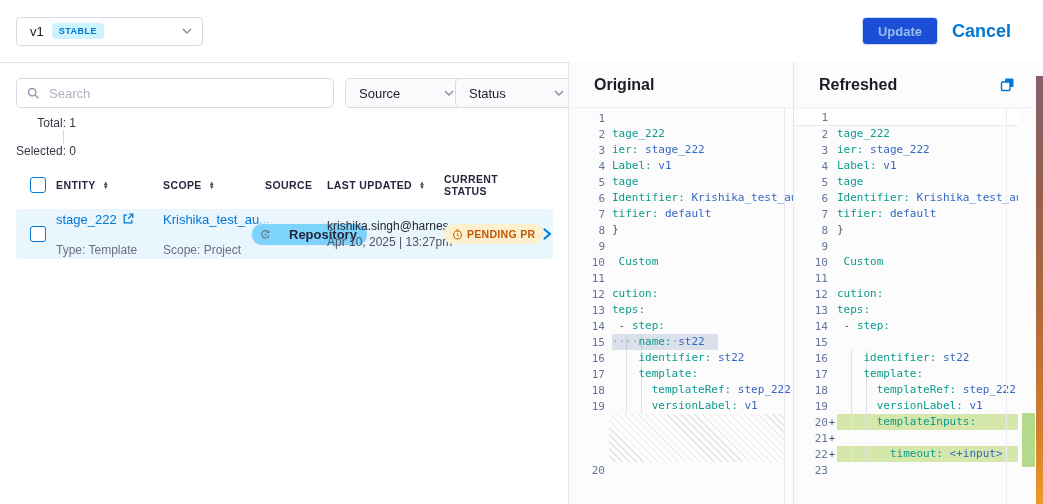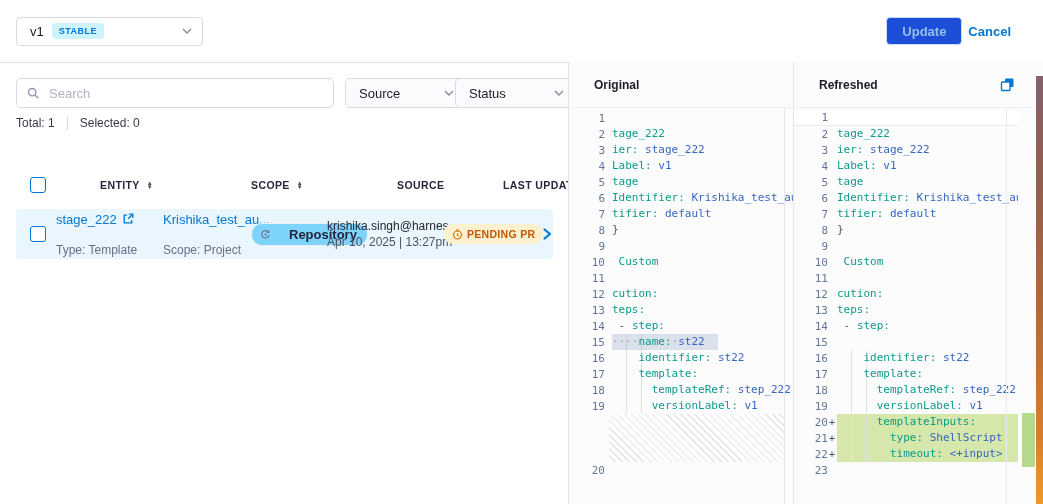--- a/index.html
+++ b/index.html
@@ -12,40 +12,40 @@
   .page-title{margin-left:24px;font-size:15px;font-weight:700;color:#121218;}
   .version-select{margin-left:16px;width:162px;height:27px;border:1px solid #d9dae5;border-radius:4px;
       display:flex;align-items:center;padding:0 10px 0 13px;background:#fff;cursor:pointer;}
   .version-value{font-size:13px;color:#1c1c28;}
   .badge-stable{margin-left:8px;background:#cdf4fe;color:#0278d5;font-size:9px;font-weight:700;
       letter-spacing:.5px;padding:3px 7px;border-radius:4px;}
   .version-caret{margin-left:auto;display:flex;}
   .topbar-spacer{flex:1;}
   .btn-update{height:28px;padding:0 15px;background:#1d4ed8;border:1px solid #c6ddf5;border-radius:4px;
       color:#94bfec;font-weight:700;font-size:13px;font-family:inherit;}
-  .btn-cancel{margin-left:0;margin-right:26px;background:none;border:none;color:#0278d5;
-      font-weight:700;font-size:13px;font-family:inherit;cursor:pointer;}
+  .btn-cancel{margin-left:8px;margin-right:26px;background:none;border:none;color:#0278d5;
+      font-weight:700;font-size:18px;font-family:inherit;cursor:pointer;}
 
   
   .left-region{position:absolute;left:0;top:63px;width:568px;bottom:0;background:#fff;}
   .search-box{position:absolute;left:16px;top:15px;width:316px;height:28px;border:1px solid #d9dae5;
       border-radius:5px;display:flex;align-items:center;background:#fff;}
   .search-box svg{margin:0 7px 0 10px;}
   .search-input{border:none;outline:none;flex:1;font-size:13px;font-family:inherit;color:#1c1c28;background:transparent;}
   .search-input::placeholder{color:#b0b1c3;}
   .filter-select{position:absolute;top:15px;height:28px;border:1px solid #d9dae5;border-radius:5px;background:#fbfbfd;
       display:flex;align-items:center;padding:0 10px 0 13px;font-size:13px;color:#1c1c28;cursor:pointer;}
   .filter-select .caret{margin-left:auto;display:flex;}
   #source-select{left:345px;width:95px;}
   #status-select{left:455px;width:95px;}
-  .totals{position:absolute;left:16px;top:53px;display:flex;align-items:flex-start;font-size:12px;color:#383946;}
+  .totals{position:absolute;left:16px;top:53px;display:flex;align-items:flex-end;font-size:12px;color:#383946;flex-direction:column;}
   .totals .vdiv{width:1px;height:14px;background:#d9dae5;margin:0 12px;}
 
   .grid-cols{display:grid;grid-template-columns:26px 107px 88px 76px 117px 93px 20px;align-items:center;}
-  .thead{position:absolute;left:30px;top:110px;width:523px;height:24px;gap:44px;}
+  .thead{position:absolute;left:30px;top:110px;width:523px;height:24px;}
   .th{font-size:10.5px;font-weight:700;color:#26273d;letter-spacing:.4px;display:flex;align-items:center;}
   .th-source{padding-left:14px;}
   .sort{display:inline-flex;flex-direction:column;margin-left:7px;line-height:4px;}
   .sort span{font-size:6px;color:#3e415b;}
   .checkbox{width:14px;height:14px;border:1.5px solid #0278d5;border-radius:3px;background:#fff;display:inline-block;}
 
   .trow{position:absolute;left:16px;top:146px;width:537px;height:50px;background:#e9f6fe;border-radius:4px;
       padding-left:14px;box-sizing:border-box;cursor:pointer;}
   .cell-main{font-size:13px;color:#0278d5;display:flex;align-items:center;gap:5px;white-space:nowrap;}
   .cell-sub{font-size:12px;color:#6b6d85;margin-top:16px;white-space:nowrap;}
@@ -57,21 +57,21 @@
       font-size:10.5px;font-weight:700;letter-spacing:.3px;border-radius:9px;padding:4px 8px;white-space:nowrap;}
   .row-chevron{display:flex;align-items:center;justify-content:center;}
 
   
   .diff{position:absolute;left:568px;top:62px;width:475px;bottom:0;background:#fcfcfd;
       border-left:1px solid #e4e4ea;box-sizing:border-box;display:flex;}
   .pane{position:relative;}
   .pane-left{width:224px;}
   .pane-left::after{content:'';position:absolute;left:215px;top:46px;bottom:0;width:1px;background:#e6e6ec;}
   .pane-right{flex:1;border-left:1px solid #e4e4ea;}
-  .pane-head{height:46px;display:flex;align-items:center;padding-left:25px;font-size:12px;font-weight:700;
+  .pane-head{height:46px;display:flex;align-items:center;padding-left:25px;font-size:16px;font-weight:700;
       color:#1c1c28;border-bottom:1px solid #eef0f3;box-sizing:border-box;}
   .copy-btn{position:absolute;right:28px;top:15px;background:none;border:none;padding:0;cursor:pointer;display:flex;}
   .code{position:relative;font-family:"DejaVu Sans Mono","Liberation Mono",monospace;font-size:11px;padding-top:2px;}
   .pane-right .code{width:224px;}
   .content-edge{position:absolute;left:212px;top:46px;bottom:0;width:1px;background:#ebebef;}
   .row{display:flex;height:16px;align-items:center;}
   .ln{width:34px;text-align:right;color:#64759b;flex:none;}
   .mk{width:8px;color:#3c5174;flex:none;text-align:left;padding-left:1px;font-size:10px;}
   .pane-left .ln{width:36px;}
   .pane-left .mk{width:6px;}
@@ -441,21 +441,20 @@
           <span class="ct g"><span class="pln">      </span><span class="key">versionLabel:</span><span class="val"> v1</span></span>
         </div>
         <div class="row add">
           <span class="ln">20</span>
           <span class="mk">+</span>
           <span class="ct g"><span class="pln">      </span><span class="key">templateInputs:</span></span>
         </div>
         <div class="row add">
           <span class="ln">21</span>
           <span class="mk">+</span>
-          <span class="ct g"><span class="pln">        </span><span class="key">type:</span><span class="val"> ShellScript</span></span>
         </div>
         <div class="row add">
           <span class="ln">22</span>
           <span class="mk">+</span>
           <span class="ct g"><span class="pln">        </span><span class="key">timeout:</span><span class="val"> &lt;+input&gt;</span></span>
         </div>
         <div class="row">
           <span class="ln">23</span>
           <span class="mk"></span>
           <span class="ct"></span>

